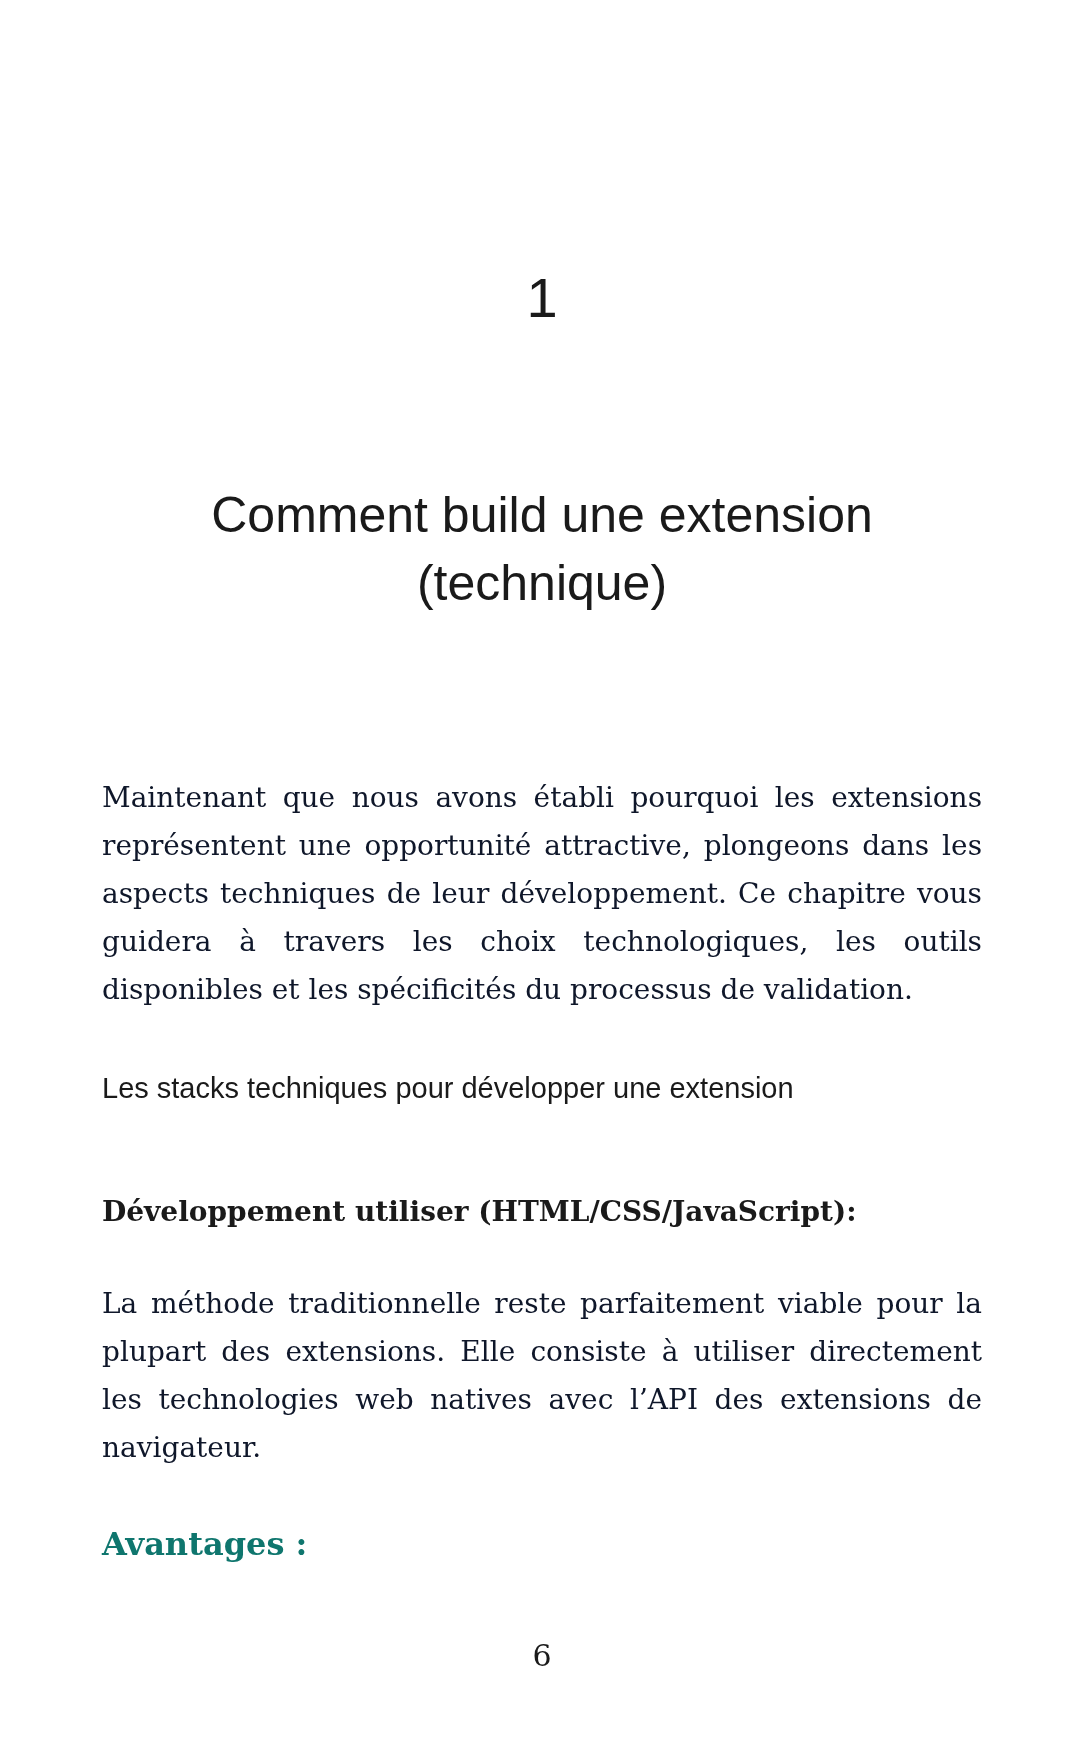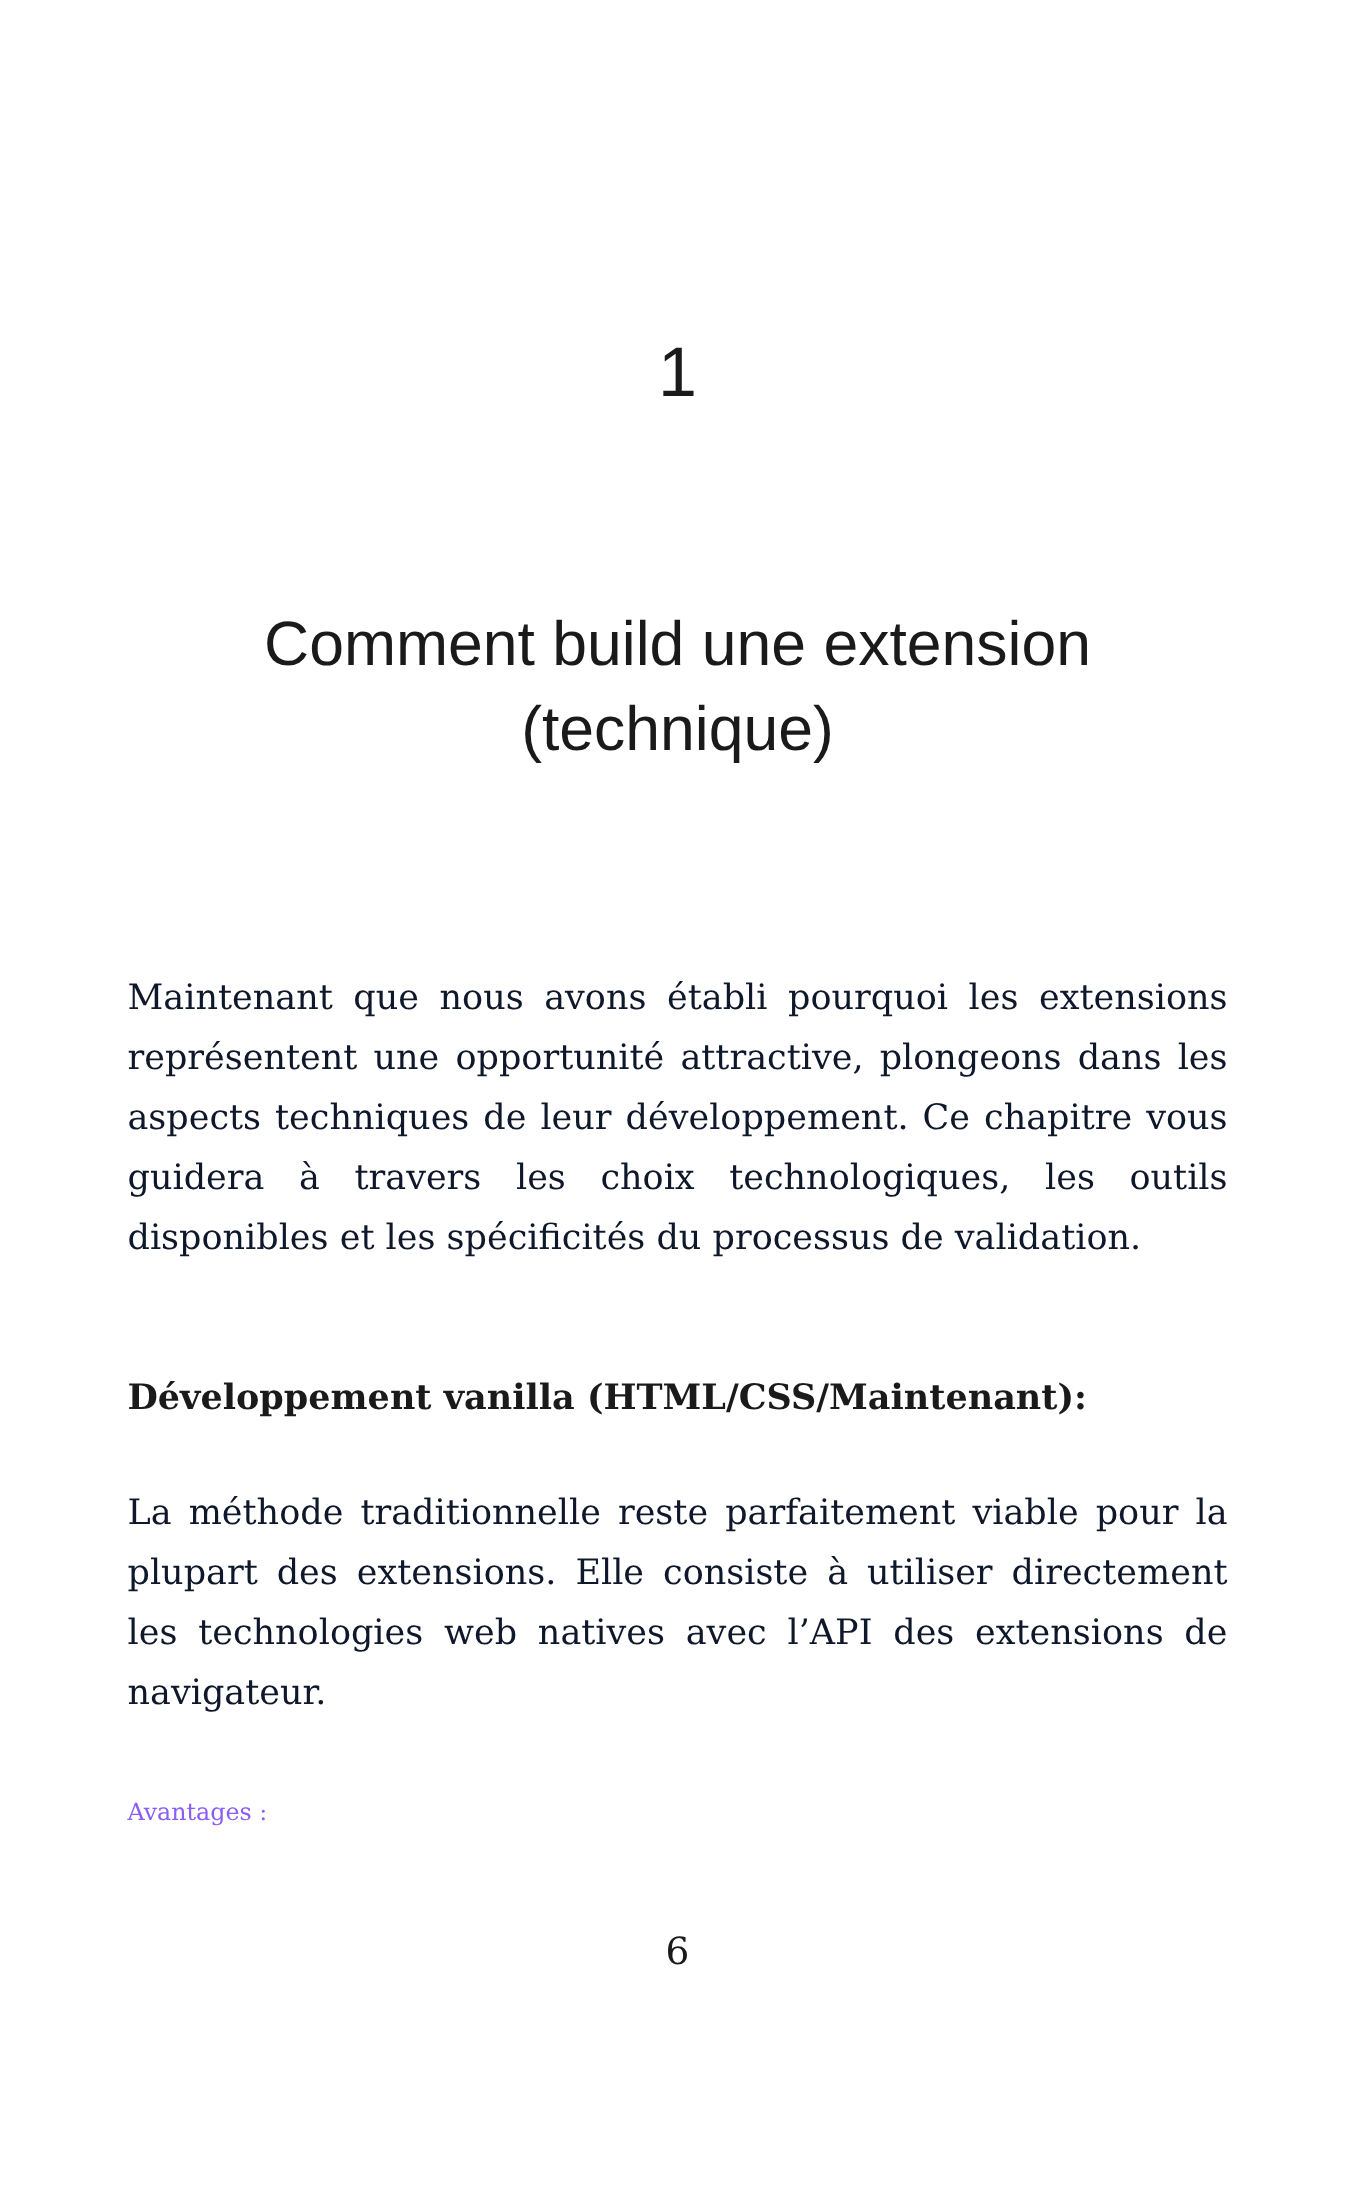--- a/index.html
+++ b/index.html
@@ -60,24 +60,24 @@
     margin: 84px 0 0 0;
     font-family: "DejaVu Serif", "Liberation Serif", serif;
     font-weight: 700;
     font-size: 28px;
     line-height: 40px;
     color: #1a1a1a;
   }
   .advantages-heading {
     margin: 52px 0 0 0;
     font-family: "DejaVu Serif", "Liberation Serif", serif;
-    font-weight: 400;
-    font-size: 19px;
+    font-weight: 700;
+    font-size: 32px;
     line-height: 40px;
-    color: #8b5cf6;
+    color: #0f766e;
   }
   .page-number {
     margin: 74px 0 0 0;
     text-align: center;
     font-family: "DejaVu Serif", "Liberation Serif", serif;
     font-size: 30px;
     line-height: 36px;
     color: #1a1a1a;
   }
 </style>
@@ -88,22 +88,23 @@
 
   <div class="chapter-number">1</div>
 
   <h1 class="chapter-title" style="font-weight:400;">
     <span>Comment build une extension</span><br>
     <span>(technique)</span>
   </h1>
 
   <p class="body-para">Maintenant que nous avons établi pourquoi les extensions représentent une opportunité attractive, plongeons dans les aspects techniques de leur développement. Ce chapitre vous guidera à travers les choix technologiques, les outils disponibles et les spécificités du processus de validation.</p>
 
+  <h2 class="section-heading">Les stacks techniques pour développer une extension</h2>
 
-  <h3 class="bold-subheading">Développement vanilla (HTML/CSS/Maintenant):</h3>
+  <h3 class="bold-subheading">Développement utiliser (HTML/CSS/JavaScript):</h3>
 
   <p class="body-para second">La méthode traditionnelle reste parfaitement viable pour la plupart des extensions. Elle consiste à utiliser directement les technologies web natives avec l’API des extensions de navigateur.</p>
 
   <h3 class="advantages-heading">Avantages :</h3>
 
   <div class="page-number">6</div>
 
 </div>
 
 </body></html>

